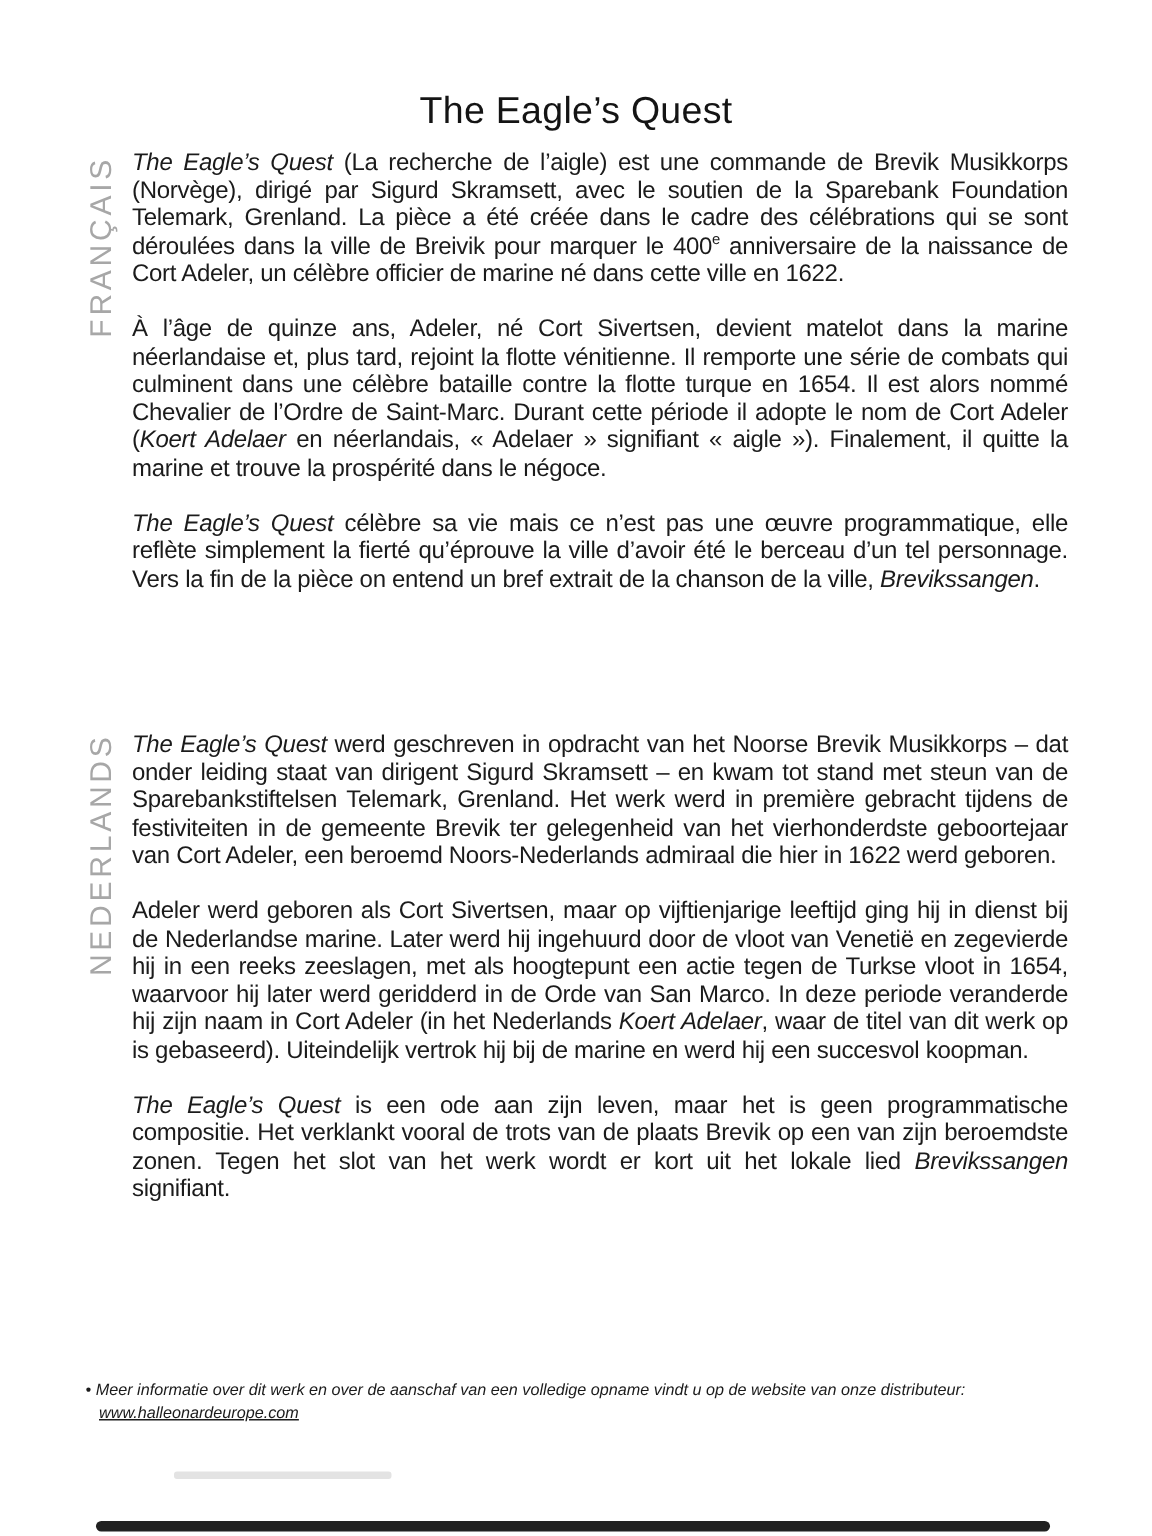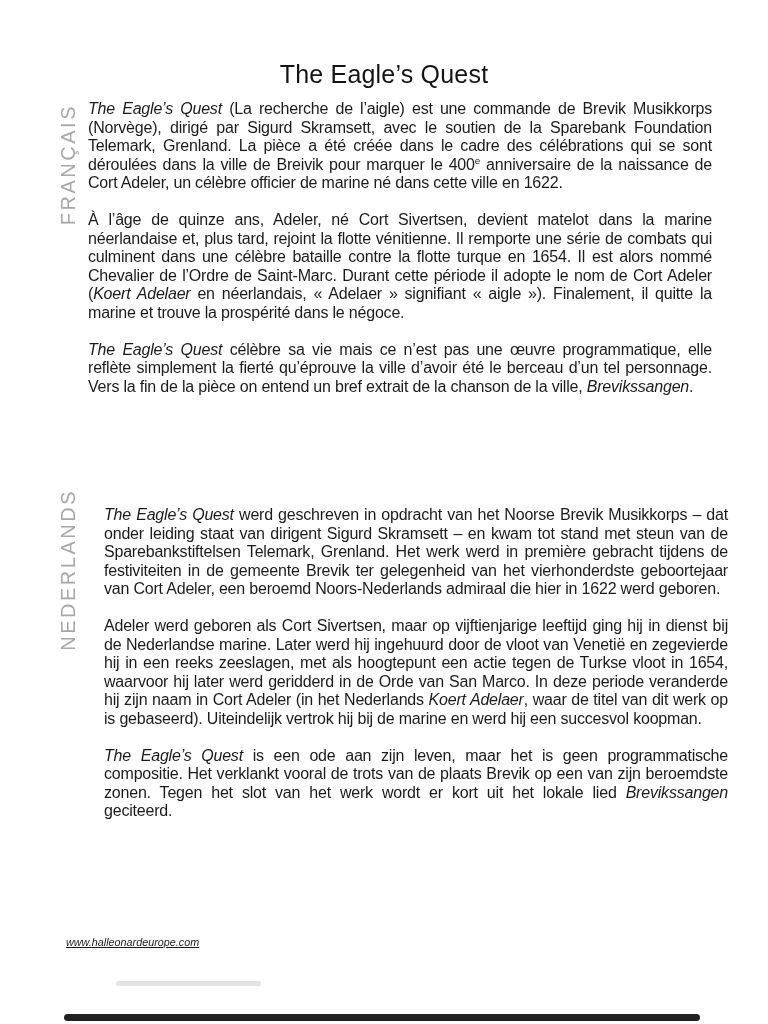--- a/index.html
+++ b/index.html
@@ -15,21 +15,21 @@
     position:absolute;writing-mode:vertical-rl;transform:rotate(180deg);
     color:#a7a7a7;font-size:20px;letter-spacing:2.5px;line-height:1;white-space:nowrap;
   }
   .label-fr{left:58px;top:104px;}
   .label-nl{left:58px;top:489px;}
   .section{
     position:absolute;left:88px;width:624px;
     text-align:justify;font-size:16px;line-height:18.6px;letter-spacing:-.2px;
   }
   .sec-fr{top:100px;}
-  .sec-nl{top:506px;margin-left:16px;}
+  .sec-nl{top:488px;}
   .para{margin:0 0 18px 0;}
   .seg-i{font-style:italic;}
   .seg-u{text-decoration:underline;}
   sup{font-size:.62em;vertical-align:super;line-height:0;}
   .footer{
     position:absolute;left:57px;top:920px;width:652px;
     font-size:10.8px;font-style:italic;line-height:15.3px;color:#1b1b1b;
   }
   .note{margin:0;padding-left:9px;text-indent:-9px;}
   .smudge{
@@ -52,23 +52,23 @@
   <div class="section sec-fr">
     <p class="para"><span class="seg-i">The Eagle’s Quest</span><span> (La recherche de l’aigle) est une commande de Brevik Musikkorps (Norvège), dirigé par Sigurd Skramsett, avec le soutien de la Sparebank Foundation Telemark, Grenland. La pièce a été créée dans le cadre des célébrations qui se sont déroulées dans la ville de Breivik pour marquer le 400</span><sup>e</sup><span> anniversaire de la naissance de Cort Adeler, un célèbre officier de marine né dans cette ville en 1622.</span></p>
     <p class="para"><span>À l’âge de quinze ans, Adeler, né Cort Sivertsen, devient matelot dans la marine néerlandaise et, plus tard, rejoint la flotte vénitienne. Il remporte une série de combats qui culminent dans une célèbre bataille contre la flotte turque en 1654. Il est alors nommé Chevalier de l’Ordre de Saint-Marc. Durant cette période il adopte le nom de Cort Adeler (</span><span class="seg-i">Koert Adelaer</span><span> en néerlandais, « Adelaer » signifiant « aigle »). Finalement, il quitte la marine et trouve la prospérité dans le négoce.</span></p>
     <p class="para"><span class="seg-i">The Eagle’s Quest</span><span> célèbre sa vie mais ce n’est pas une œuvre programmatique, elle reflète simplement la fierté qu’éprouve la ville d’avoir été le berceau d’un tel personnage. Vers la fin de la pièce on entend un bref extrait de la chanson de la ville, </span><span class="seg-i">Brevikssangen</span><span>.</span></p>
   </div>
 
   <div class="v-label label-nl">NEDERLANDS</div>
   <div class="section sec-nl">
     <p class="para"><span class="seg-i">The Eagle’s Quest</span><span> werd geschreven in opdracht van het Noorse Brevik Musikkorps – dat onder leiding staat van dirigent Sigurd Skramsett – en kwam tot stand met steun van de Sparebankstiftelsen Telemark, Grenland. Het werk werd in première gebracht tijdens de festiviteiten in de gemeente Brevik ter gelegenheid van het vierhonderdste geboortejaar van Cort Adeler, een beroemd Noors-Nederlands admiraal die hier in 1622 werd geboren.</span></p>
     <p class="para"><span>Adeler werd geboren als Cort Sivertsen, maar op vijftienjarige leeftijd ging hij in dienst bij de Nederlandse marine. Later werd hij ingehuurd door de vloot van Venetië en zegevierde hij in een reeks zeeslagen, met als hoogtepunt een actie tegen de Turkse vloot in 1654, waarvoor hij later werd geridderd in de Orde van San Marco. In deze periode veranderde hij zijn naam in Cort Adeler (in het Nederlands </span><span class="seg-i">Koert Adelaer</span><span>, waar de titel van dit werk op is gebaseerd). Uiteindelijk vertrok hij bij de marine en werd hij een succesvol koopman.</span></p>
-    <p class="para"><span class="seg-i">The Eagle’s Quest</span><span> is een ode aan zijn leven, maar het is geen programmatische compositie. Het verklankt vooral de trots van de plaats Brevik op een van zijn beroemdste zonen. Tegen het slot van het werk wordt er kort uit het lokale lied </span><span class="seg-i">Brevikssangen</span><span> geciteerd.</span></p>
+    <p class="para"><span class="seg-i">The Eagle’s Quest</span><span> is een ode aan zijn leven, maar het is geen programmatische compositie. Het verklankt vooral de trots van de plaats Brevik op een van zijn beroemdste zonen. Tegen het slot van het werk wordt er kort uit het lokale lied </span><span class="seg-i">Brevikssangen</span><span> signifiant.</span></p>
   </div>
 
   <div class="footer">
-    <p class="note"><br><span class="seg-u">www.halleonardeurope.com</span></p>
+    <p class="note"><span>• Meer informatie over dit werk en over de aanschaf van een volledige opname vindt u op de website van onze distributeur:</span><br><span class="seg-u">www.halleonardeurope.com</span></p>
   </div>
 
   <div class="smudge"></div>
   <div class="bottom-bar"></div>
 
 </div>
 
 </body></html>

